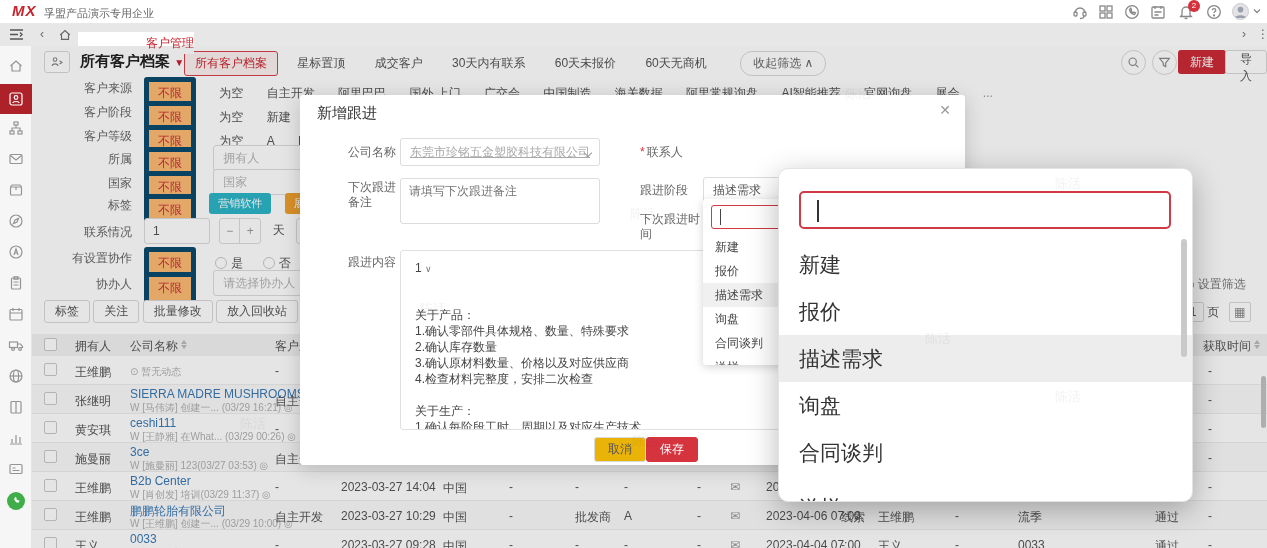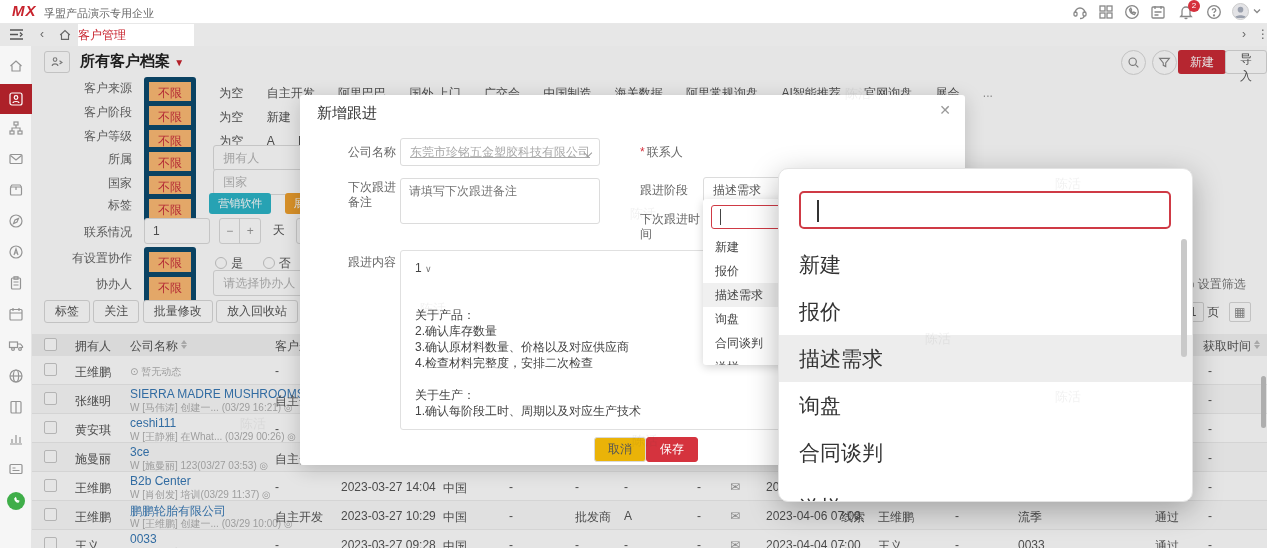--- a/index.html
+++ b/index.html
@@ -10,21 +10,21 @@
   
   .topbar { position:absolute; left:0; top:0; width:1267px; height:24px; background:#fff; border-bottom:1px solid #e8e8e8; z-index:5; }
   .logo { position:absolute; left:12px; top:2px; font-size:15px; font-weight:bold; font-style:italic; color:#c8242e; letter-spacing:1px; }
   .corpname { position:absolute; left:44px; top:6px; font-size:11px; color:#666; }
   .top-ico { position:absolute; top:4px; width:16px; height:16px; color:#777; }
   .badge { position:absolute; top:-4px; right:-6px; min-width:12px; height:12px; border-radius:6px; background:#d5303c; color:#fff; font-size:8px; line-height:12px; text-align:center; padding:0 2px; }
   .avatar { position:absolute; top:3px; width:17px; height:17px; border-radius:50%; background:#e3e3e6; border:1px solid #ccc; overflow:hidden; }
 
   
   .tabbar { position:absolute; left:0; top:24px; width:1267px; height:22px; background:#e7e7e7; z-index:5; }
-  .tab-active { position:absolute; left:78px; top:0; width:116px; height:22px; background:#fff; color:#c8242e; text-align:left; line-height:22px; font-size:12px; }
+  .tab-active { position:absolute; left:78px; top:8px; width:116px; height:22px; background:#fff; color:#c8242e; text-align:right; line-height:22px; font-size:12px; }
   .tab-ico { position:absolute; top:3px; color:#666; font-size:12px; }
 
   
   .sidebar { position:absolute; left:0; top:46px; width:32px; height:502px; background:#f6f6f6; border-right:1px solid #e5e5e5; z-index:6; }
   .side-ico { position:absolute; left:8px; width:16px; height:16px; color:#949494; }
   .side-active { position:absolute; left:0; width:32px; height:30px; background:#ad2129; }
   .wa-circle { position:absolute; left:7px; width:18px; height:18px; border-radius:50%; background:#3fae49; color:#fff; text-align:center; line-height:18px; font-size:10px; font-weight:bold; }
 
   
   .main { position:absolute; left:32px; top:46px; width:1235px; height:502px; background:#fff; }
@@ -294,20 +294,29 @@
   <div class="main">
 
     <div class="viewbar">
       <div class="seg-btn">
         <svg style="margin:4px auto" width="13" height="12" viewBox="0 0 16 14" fill="none" stroke="#888" stroke-width="1.4">
             <circle cx="5" cy="4" r="2.2"></circle>
             <path d="M1.5 12c0-3.5 7-3.5 7 0M10.5 5.5l3 2-3 2"></path>
           </svg>
       </div>
       <span class="vtitle"><span>所有客户档案</span> <span class="vcaret">▼</span></span>
+      <div class="chips-wrap">
+        <span class="chip sel">所有客户档案</span>
+        <span class="chip">星标置顶</span>
+        <span class="chip">成交客户</span>
+        <span class="chip">30天内有联系</span>
+        <span class="chip">60天未报价</span>
+        <span class="chip">60天无商机</span>
+        <span class="collapse-pill"><span>收起筛选</span> ∧</span>
+      </div>
       <div class="circ-btn" style="left:1089px">
         <svg style="margin:5px auto" width="13" height="13" viewBox="0 0 16 16" fill="none" stroke="#888" stroke-width="1.4">
             <circle cx="7" cy="7" r="4.5"></circle>
             <path d="M10.5 10.5L14 14"></path>
           </svg>
       </div>
       <div class="circ-btn" style="left:1120px">
         <svg style="margin:5px auto" width="13" height="13" viewBox="0 0 16 16" fill="none" stroke="#888" stroke-width="1.4">
             <path d="M2 3h12L9.5 8.5V13l-3-1.5V8.5z"></path>
           </svg>
@@ -558,20 +567,21 @@
     <div class="m-label" style="left:340px;top:117px;width:62px">下次跟进时间</div>
     <div class="m-input" style="left:403px;top:113px;width:120px">
         <span class="caret-bar"></span>
       </div>
 
     <div class="m-label" style="left:48px;top:160px">跟进内容</div>
     <div class="editor">
       <div class="ed-size"><span>1</span> <span style="font-size:9px;color:#777">∨</span></div>
       <div class="ed-body">
         <div>关于产品：</div>
+        <div>1.确认零部件具体规格、数量、特殊要求</div>
         <div>2.确认库存数量</div>
         <div>3.确认原材料数量、价格以及对应供应商</div>
         <div>4.检查材料完整度，安排二次检查</div>
         <div style="height:16px"></div>
         <div>关于生产：</div>
         <div>1.确认每阶段工时、周期以及对应生产技术</div>
       </div>
     </div>
 
     <button class="m-btn m-cancel">取消</button>

